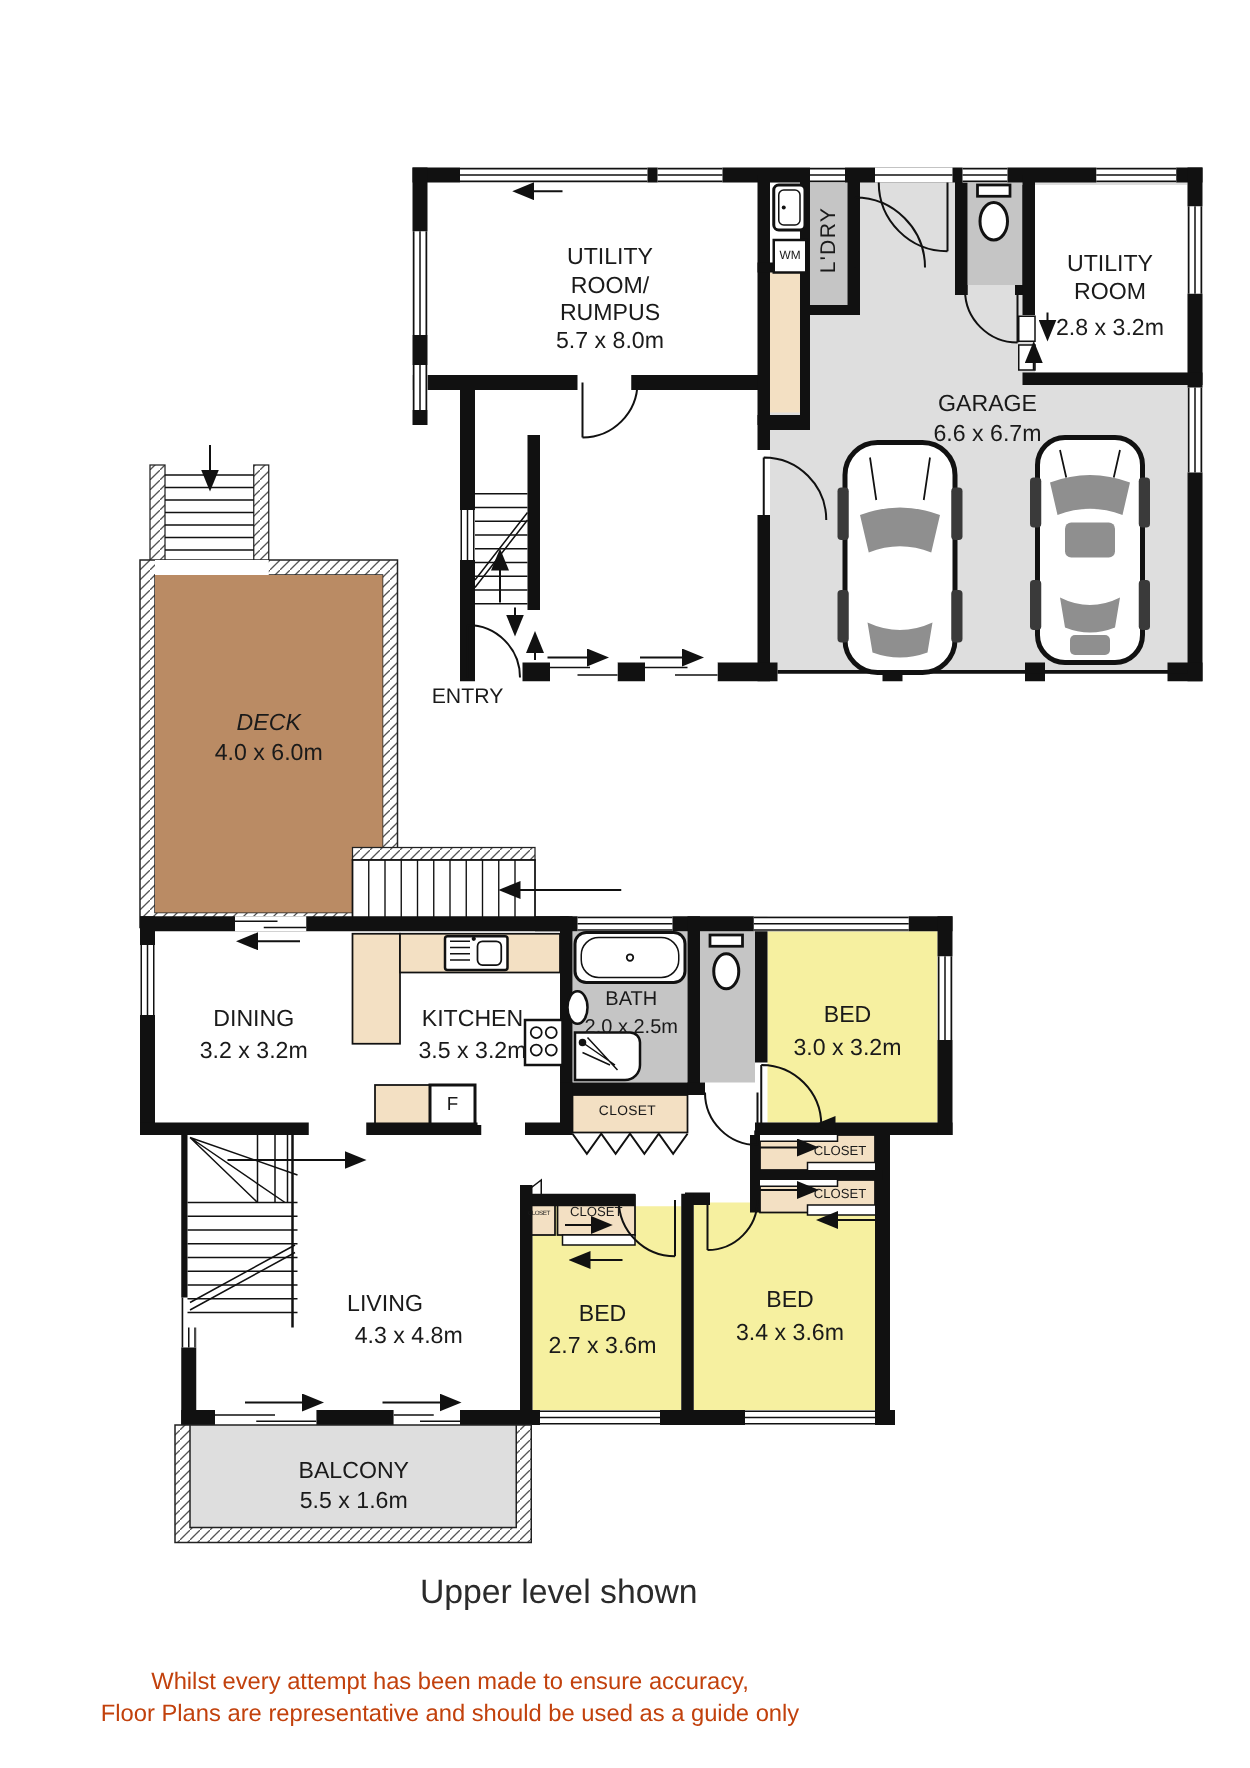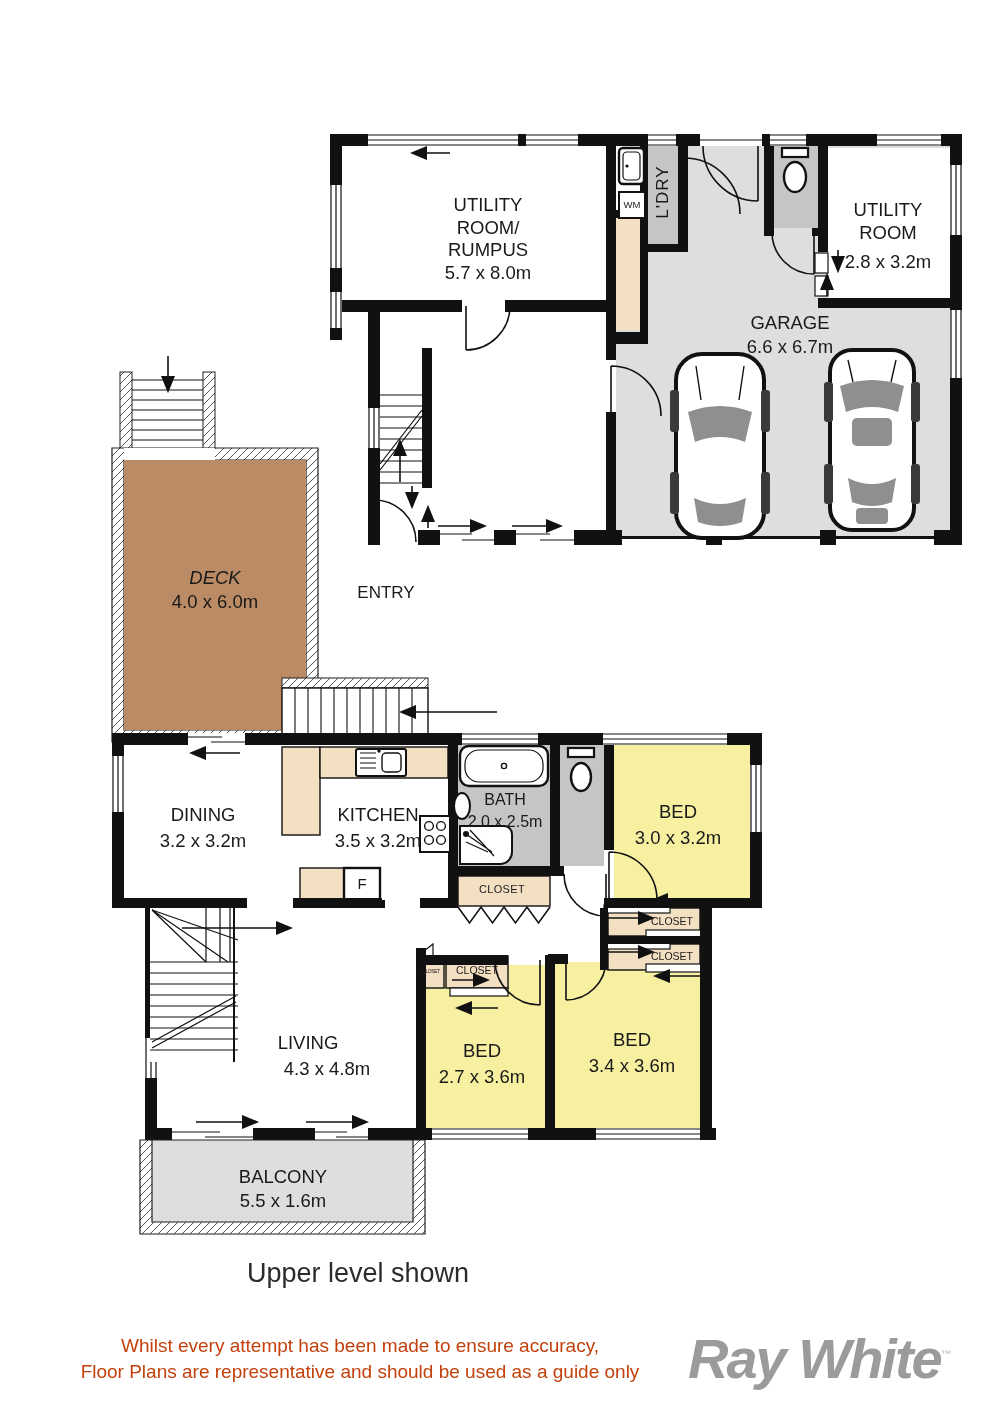--- a/index.html
+++ b/index.html
@@ -10,21 +10,21 @@
        white-space:pre-line;line-height:1.22;color:#1a1a1a;}
   .s19{font-size:18.5px;}
   .s17{font-size:17px;}
   .s16{font-size:16px;}
   .s11{font-size:11px;letter-spacing:.3px;}
   .s10{font-size:10.5px;}
   .s5{font-size:5px;letter-spacing:-.4px;}
   .s9{font-size:9.5px;}
   .s15{font-size:15px;}
   .rot{transform:translate(-50%,-50%) rotate(-90deg);letter-spacing:1px;}
-  .caption{position:absolute;left:247px;top:1258px;width:400px;
+  .caption{position:absolute;left:247px;top:1258px;width:400px;text-align:center;
            font-size:27px;color:#2b2b2b;}
   .disclaimer{position:absolute;left:40px;top:1333px;width:640px;text-align:center;
               font-size:19px;line-height:1.38;color:#c2410c;}
   .logo{position:absolute;left:688px;top:1326px;width:300px;
         font-style:italic;font-weight:bold;font-size:56px;letter-spacing:-2px;
         color:#9b9b9b;}
   .logo .tm{font-size:11px;font-style:normal;vertical-align:super;opacity:.55;letter-spacing:0;}
 </style>
 </head>
 <body>
@@ -337,21 +337,21 @@
 ROOM/
 RUMPUS</div>
 <div class="lbl s19" style="left:488px;top:273px;">5.7 x 8.0m</div>
 <div class="lbl s17 rot" style="left:663px;top:192px;">L'DRY</div>
 <div class="lbl s9" style="left:632px;top:205px;">WM</div>
 <div class="lbl s19" style="left:888px;top:222px;">UTILITY
 ROOM</div>
 <div class="lbl s19" style="left:888px;top:262px;">2.8 x 3.2m</div>
 <div class="lbl s19" style="left:790px;top:323px;">GARAGE</div>
 <div class="lbl s19" style="left:790px;top:347px;">6.6 x 6.7m</div>
-<div class="lbl s17" style="left:386px;top:558px;margin-top:35px;">ENTRY</div>
+<div class="lbl s17" style="left:374px;top:558px;">ENTRY</div>
 
 <div class="lbl s19" style="left:215px;top:578px;font-style:italic;">DECK</div>
 <div class="lbl s19" style="left:215px;top:602px;">4.0 x 6.0m</div>
 <div class="lbl s19" style="left:203px;top:815px;">DINING</div>
 <div class="lbl s19" style="left:203px;top:841px;">3.2 x 3.2m</div>
 <div class="lbl s19" style="left:378px;top:815px;">KITCHEN</div>
 <div class="lbl s19" style="left:378px;top:841px;">3.5 x 3.2m</div>
 <div class="lbl s15" style="left:362px;top:884px;">F</div>
 <div class="lbl s16" style="left:505px;top:800px;">BATH</div>
 <div class="lbl s16" style="left:505px;top:822px;">2.0 x 2.5m</div>
@@ -367,15 +367,14 @@
 <div class="lbl s19" style="left:482px;top:1051px;">BED</div>
 <div class="lbl s19" style="left:482px;top:1077px;">2.7 x 3.6m</div>
 <div class="lbl s19" style="left:632px;top:1040px;">BED</div>
 <div class="lbl s19" style="left:632px;top:1066px;">3.4 x 3.6m</div>
 <div class="lbl s19" style="left:283px;top:1177px;text-align:right;">BALCONY</div>
 <div class="lbl s19" style="left:283px;top:1201px;">5.5 x 1.6m</div>
 
 <div class="caption">Upper level shown</div>
 <div class="disclaimer"><span>Whilst every attempt has been made to ensure accuracy,</span><br>
 <span>Floor Plans are representative and should be used as a guide only</span></div>
-<div class="logo"><span>Ray White</span><span class="tm">™</span></div>
 
 </div>
 
 </body></html>

